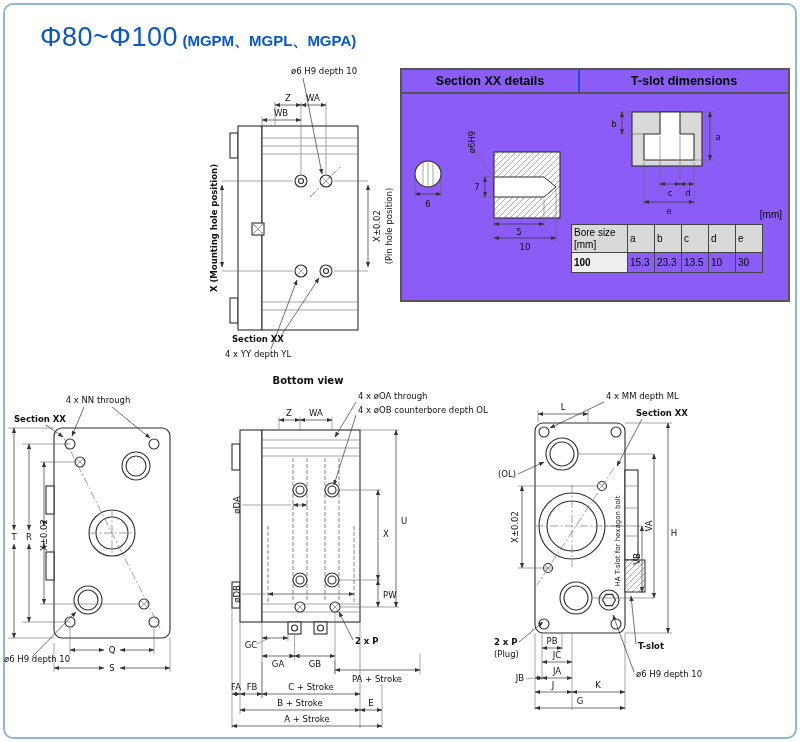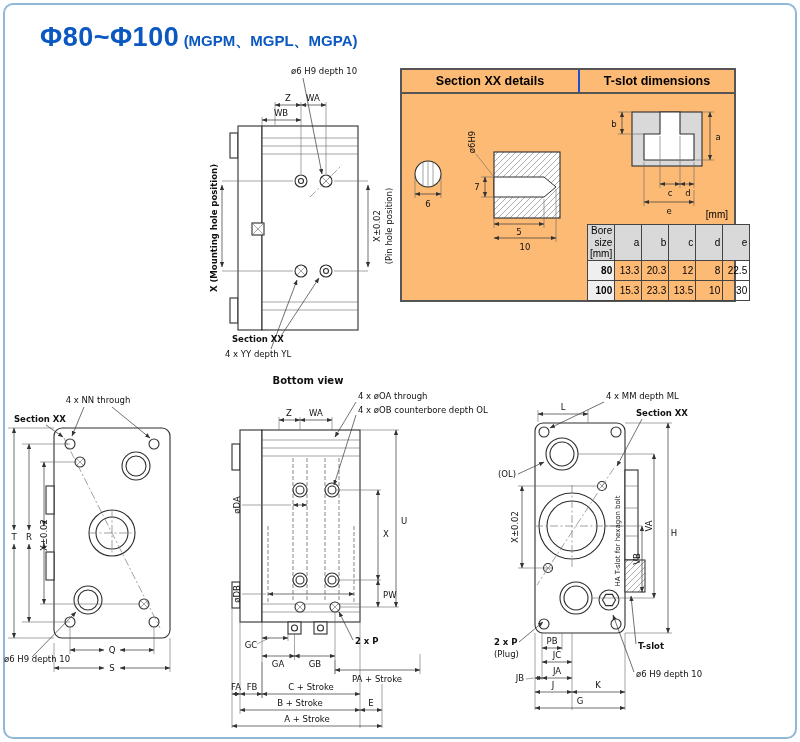--- a/index.html
+++ b/index.html
@@ -1,41 +1,41 @@
 <!DOCTYPE html>
 <html><head>
 <meta charset="utf-8">
 <style>
   *{margin:0;padding:0;box-sizing:border-box}
   html,body{background:#fff}
   body{width:800px;height:742px;position:relative;overflow:hidden;font-family:"Liberation Sans",sans-serif}
   .frame{position:absolute;left:3px;top:3px;right:3px;bottom:3px;border:2px solid #8fb8d8;border-radius:10px;pointer-events:none}
   .title{position:absolute;left:40px;top:22px;color:#0a58c0;white-space:nowrap}
-  .t-main{font-size:27px;font-weight:bold;letter-spacing:.5px}
+  .t-main{font-size:27px;font-weight:normal;letter-spacing:.5px}
   .t-sub{font-size:15px;font-weight:bold;margin-left:0}
   svg{position:absolute;overflow:visible}
   svg text{font-family:"DejaVu Sans",sans-serif;fill:#111}
   .t7{font-size:7px}
   .t8{font-size:8.5px}
   .t9{font-size:10px}
   .b{font-weight:bold}
   .ln{stroke:#2e2e2e;stroke-width:1.1;fill:none}
   .lnf{stroke:#2e2e2e;stroke-width:1.1;fill:#fff}
   .thin{stroke:#6a6a6a;stroke-width:.6;fill:none}
   .dim{stroke:#333;stroke-width:.7;fill:none;marker-start:url(#arr);marker-end:url(#arr)}
   .ldr{stroke:#333;stroke-width:.7;fill:none;marker-end:url(#arr)}
   .cl{stroke:#7a7a7a;stroke-width:.7;fill:none;stroke-dasharray:8 2.5 2 2.5}
   .dsh{stroke:#555;stroke-width:.7;fill:none;stroke-dasharray:4 2}
-  .panel{position:absolute;left:400px;top:68px;width:336px;height:234px;border:2px solid #555;background:#fdba74}
+  .panel{position:absolute;left:400px;top:68px;width:390px;height:234px;border:2px solid #555;background:#8b5cf6}
   .phead{display:flex;height:24px;border-bottom:2px solid #555}
   .phead>div{display:flex;align-items:center;justify-content:center;font-size:12.5px;font-weight:bold}
   .phead .c1{flex:0 0 176px}
   .phead .c2{flex:1;border-left:2px solid #1d4ed8}
   .units{position:absolute;right:6px;top:139px;font-size:10px}
-  .dtable{position:absolute;left:185px;top:154px;border-collapse:collapse;font-size:10px;text-align:right}
+  .dtable{position:absolute;left:169px;top:154px;border-collapse:collapse;font-size:10px;text-align:left}
   .dtable th,.dtable td{border:1px solid #444;padding:0 2px}
   .dtable th{background:#d9d9d9;font-weight:normal}
   .dtable thead th{height:28px}
   .dtable .boreh{width:56px;line-height:1.15}
   .dtable td{height:20px;min-width:27px}
   .dtable .borec{font-weight:bold;background:#efefef}
 </style>
 </head>
 <body>
 
@@ -161,28 +161,20 @@
       <tr>
         <th class="boreh"><span>Bore size</span><br><span>[mm]</span></th>
         <th>a</th>
         <th>b</th>
         <th>c</th>
         <th>d</th>
         <th>e</th>
       </tr>
     </thead>
     <tbody>
-      <tr>
-        <td class="borec">80</td>
-        <td>13.3</td>
-        <td>20.3</td>
-        <td>12</td>
-        <td>8</td>
-        <td>22.5</td>
-      </tr>
       <tr>
         <td class="borec">100</td>
         <td>15.3</td>
         <td>23.3</td>
         <td>13.5</td>
         <td>10</td>
         <td>30</td>
       </tr>
     </tbody>
   </table>

